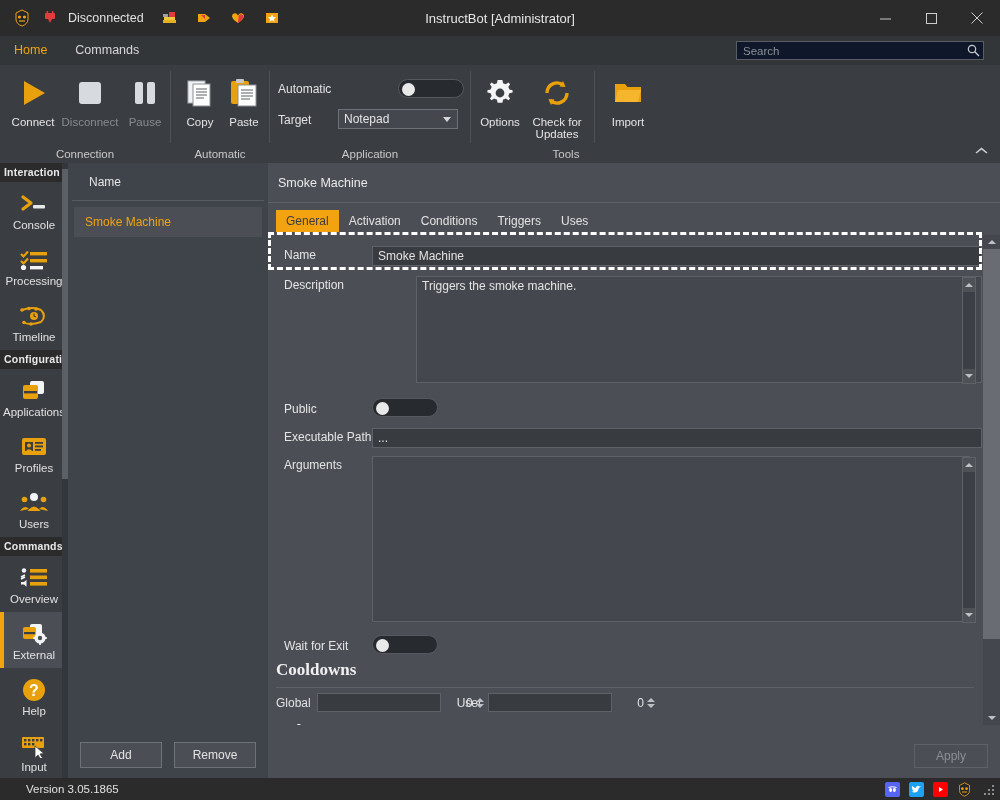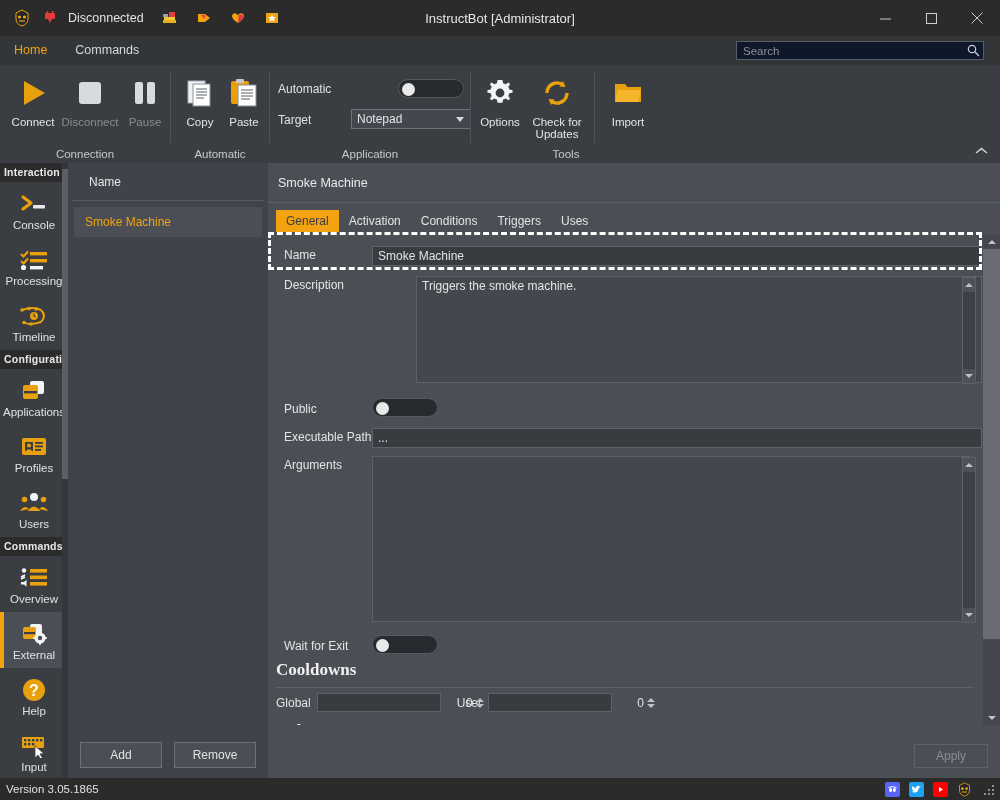--- a/index.html
+++ b/index.html
@@ -172,21 +172,21 @@
   .os-btn { position:absolute; left:0; width:17px; height:14px; display:flex; align-items:center; justify-content:center; background:#44484e; }
 
   .apply-btn {
     position: absolute; right: 12px; bottom: 10px; width: 74px; height: 24px;
     border: 1px solid #5e6268; color: #8b8f94; font-size: 12px;
     display: flex; align-items: center; justify-content: center; background: #4b4f55;
   }
 
   
   .statusbar { position: absolute; left: 0; bottom: 0; width: 1000px; height: 22px; background: #2b2b2b;
-    display: flex; align-items: center; }
+    display: flex; align-items: center; padding-left: 20px; }
   .sb-version { color: #e0e0e0; font-size: 11.5px; padding-left: 6px; }
   .sb-social { position: absolute; right: 28px; display: flex; align-items: center; gap: 9px; }
   .soc { width: 15px; height: 15px; display: flex; align-items: center; justify-content: center; border-radius: 2px; }
   .grip { position: absolute; right: 4px; bottom: 3px; width: 12px; height: 12px; }
   .grip i { position: absolute; width: 2px; height: 2px; background: #8b8f94; }
 </style>
 </head>
 <body>
 
 <div id="app">
@@ -341,21 +341,21 @@
       <div class="gtitle">Automatic</div>
     </div>
     <div class="ribsep" style="left:269px;"></div>
 
     <div class="ribgroup" style="left:270px; width:200px;">
       <div style="position:absolute; left:8px; top:17px;" class="fieldlabel">Automatic</div>
       <div class="toggle" style="position:absolute; left:128px; top:14px;">
         <span class="knob"></span>
       </div>
       <div style="position:absolute; left:8px; top:48px;" class="fieldlabel">Target</div>
-      <div class="combo" style="position:absolute; left:81px; top:44px;">
+      <div class="combo" style="position:absolute; left:68px; top:44px;">
         <span>Notepad</span>
         <span class="arw"></span>
       </div>
       <div class="gtitle">Application</div>
     </div>
     <div class="ribsep" style="left:470px;"></div>
 
     <div class="ribgroup" style="left:471px; width:190px;">
       <div class="bigbtn" style="left:0px;">
         <span class="gl">

